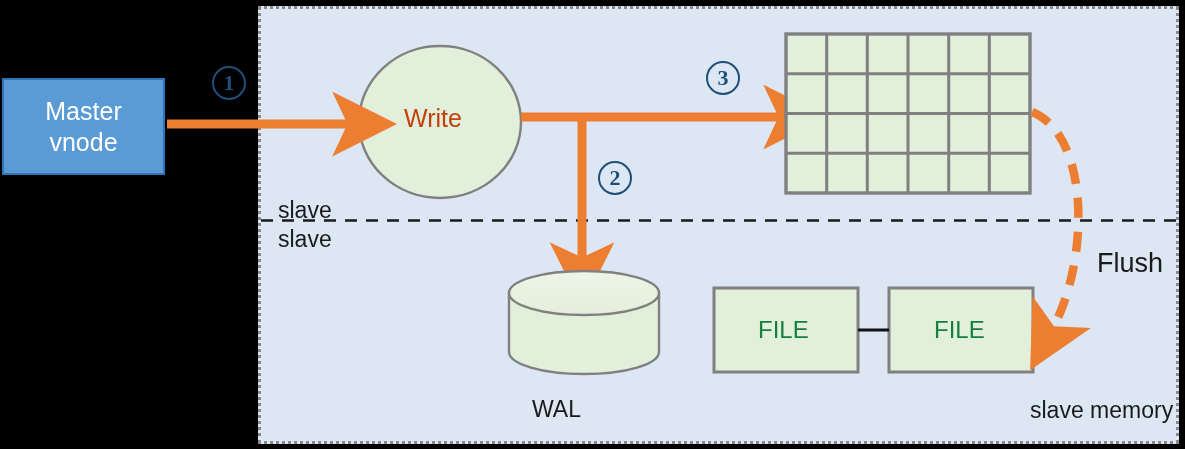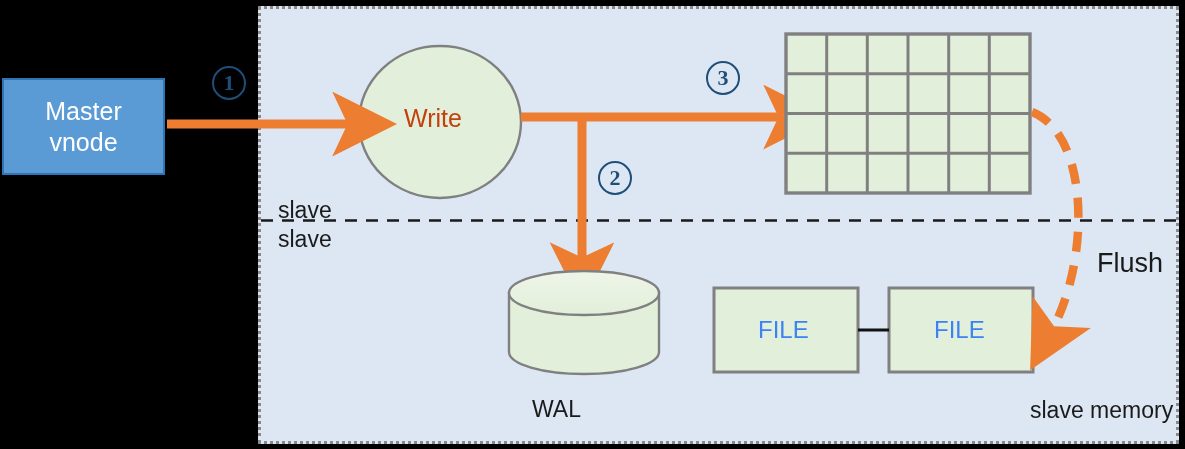--- a/index.html
+++ b/index.html
@@ -62,21 +62,21 @@
   }
   #lbl-write   { left: 404px; top: 104px; font-size: 25px; color: #c2410c; }
   #lbl-memory  { left: 278px; top: 197px; font-size: 23px; }
   #lbl-disk    { left: 278px; top: 226px; font-size: 23px; }
   #lbl-wal     { left: 532px; top: 396px; font-size: 23px; }
   #lbl-flush   { left: 1097px; top: 248px; font-size: 27px; }
   #lbl-slave   { left: 1030px; top: 397px; font-size: 23px; }
   .file-txt {
     position: absolute;
     font-size: 24px;
-    color: #3b82f6;
+    color: #15803d;
     white-space: nowrap;
   }
   #file-txt-0 { left: 758px; top: 316px; }
   #file-txt-1 { left: 934px; top: 316px; }
   
   .step {
     position: absolute;
     width: 34px;
     height: 34px;
     border: 2.4px solid #1f4e79;

